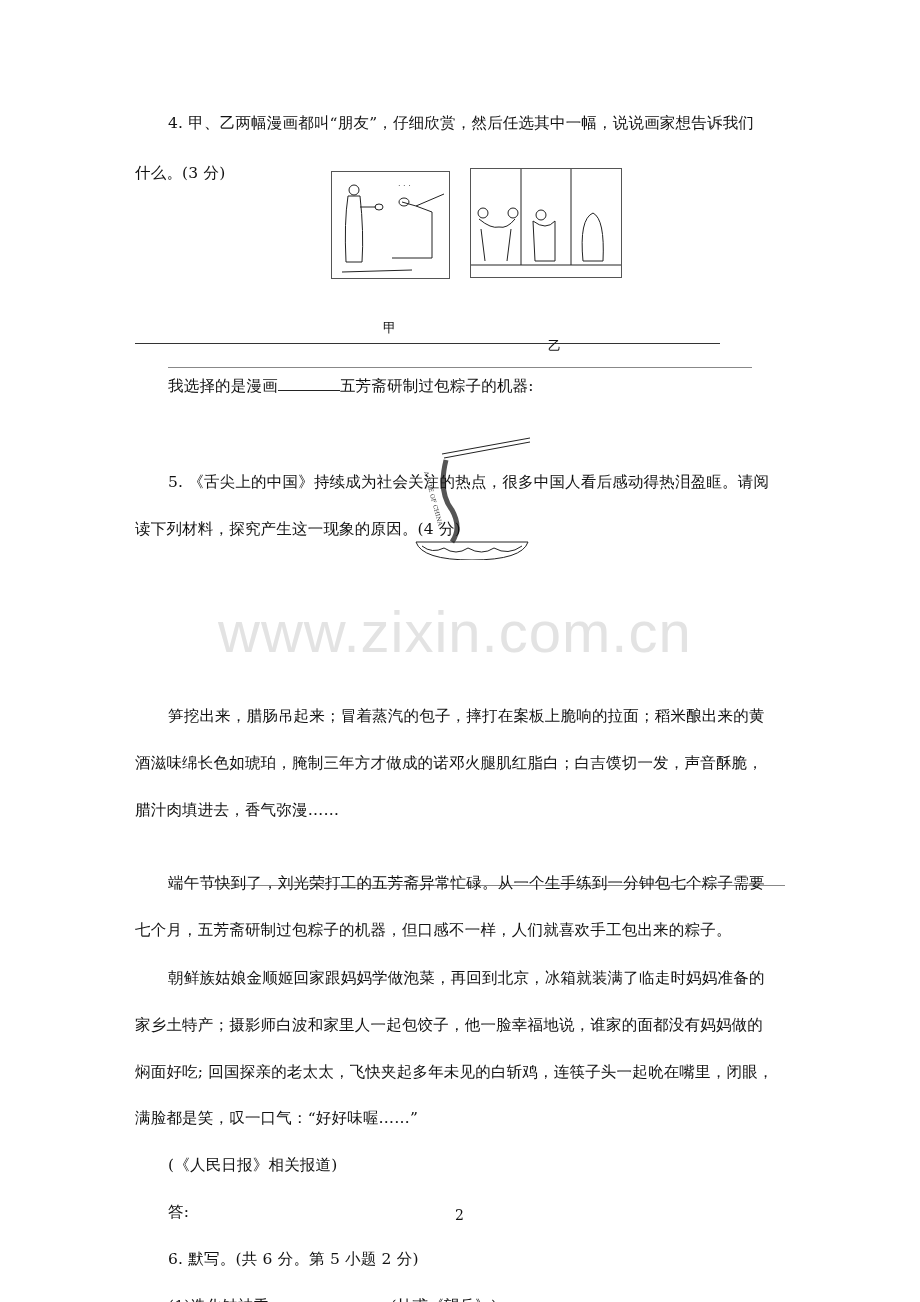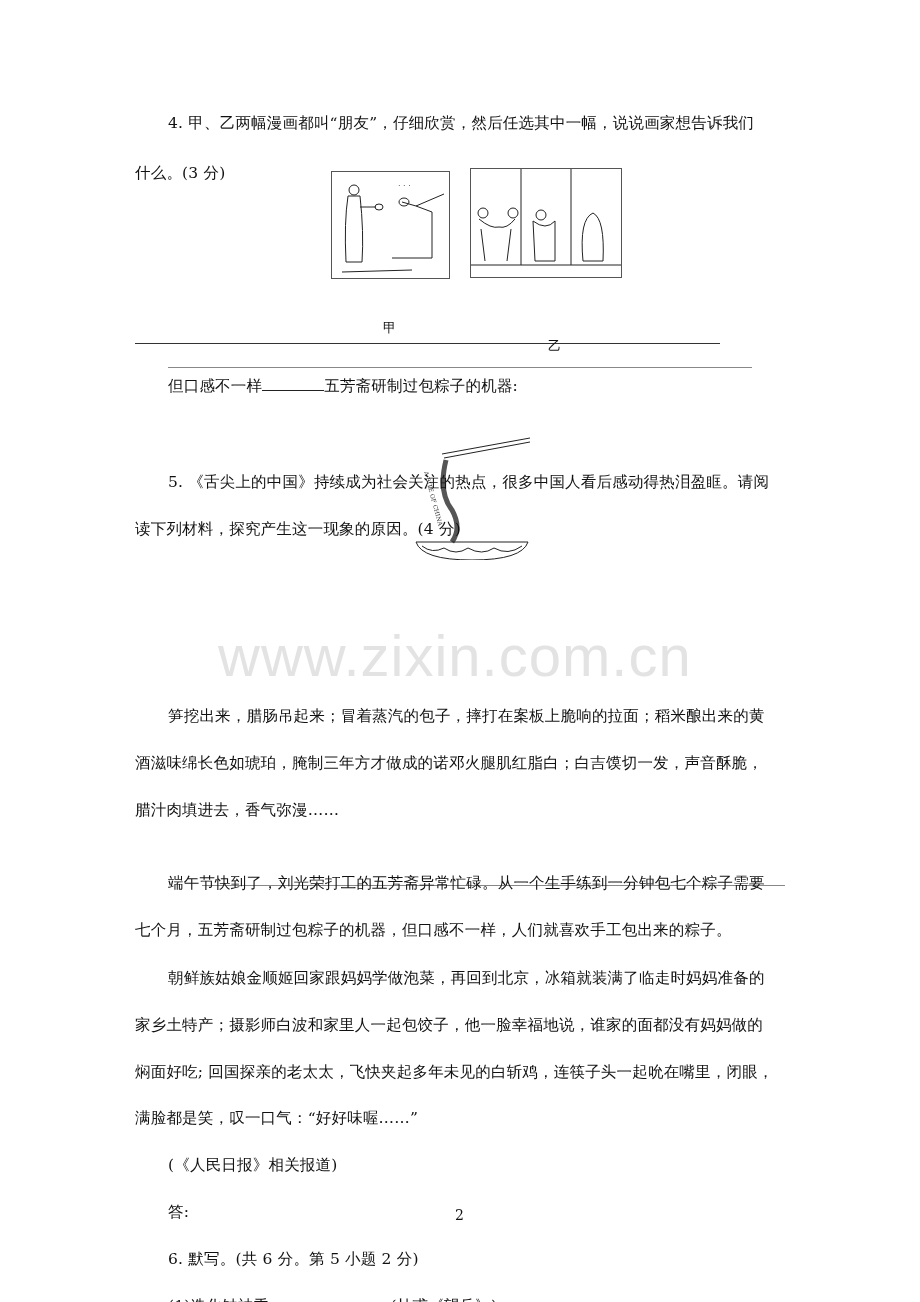--- a/index.html
+++ b/index.html
@@ -5,21 +5,21 @@
   html, body { margin: 0; padding: 0; background: #ffffff; }
   body { width: 920px; height: 1302px; position: relative; overflow: hidden;
          font-family: "DejaVu Serif", "Liberation Serif", serif; color: #111; }
   .line { position: absolute; font-size: 15.5px; line-height: 20px; white-space: nowrap; letter-spacing: 0.2px; }
   .hr { position: absolute; height: 0; border-top: 1px solid #333; }
   .hr.light { border-top: 1px solid #888; }
   .blank { display: inline-block; border-bottom: 1px solid #222; height: 14px; vertical-align: baseline; }
   .comic { position: absolute; border: 1px solid #555; background: #fff; overflow: hidden; }
   .caption { position: absolute; font-size: 13px; }
   .watermark { position: absolute; font-family: "Liberation Sans", sans-serif; font-size: 58px;
-               color: #e3e3e3; letter-spacing: 1px; left: 218px; top: 598px; white-space: nowrap; z-index: 0; margin-top: 24px; }
+               color: #e3e3e3; letter-spacing: 1px; left: 218px; top: 598px; white-space: nowrap; z-index: 0; }
   .fg { position: relative; z-index: 1; }
   .pagenum { position: absolute; left: 455px; top: 1207px; font-size: 14px; }
 </style>
 </head>
 <body>
 
 <div class="watermark">www.zixin.com.cn</div>
 
 <div class="line fg" style="left:168px; top:113px;">4. 甲、乙两幅漫画都叫“朋友”，仔细欣赏，然后任选其中一幅，说说画家想告诉我们</div>
 <div class="line fg" style="left:135px; top:143px;">什么。(3 分)</div>
@@ -54,21 +54,21 @@
       <path d="M10 60 L14 92 M40 60 L36 92"></path>
       <circle cx="70" cy="46" r="5"></circle>
       <path d="M62 52 Q75 62 84 52 L84 92 L64 92 Z"></path>
       <path d="M112 92 Q108 50 122 44 Q134 50 132 92 Z"></path>
     </g>
   </svg>
 </div>
 <div class="caption fg" style="left:548px; top:279px;">乙</div>
 
 <div class="line fg" style="left:168px; top:300px;">
-  <span>但口感不一样</span><span class="blank" style="width:62px;"></span><span>五芳斋研制过包粽子的机器:</span>
+  <span>我选择的是漫画</span><span class="blank" style="width:62px;"></span><span>五芳斋研制过包粽子的机器:</span>
 </div>
 <div class="hr" style="left:135px; top:343px; width:585px;"></div>
 <div class="hr light" style="left:168px; top:367px; width:584px;"></div>
 
 <div class="line fg" style="left:168px; top:376px;">5. 《舌尖上的中国》持续成为社会关注的热点，很多中国人看后感动得热泪盈眶。请阅</div>
 <div class="line fg" style="left:135px; top:403px;">读下列材料，探究产生这一现象的原因。(4 分)</div>
 
 <div style="position:absolute; left:412px; top:432px; width:120px; height:128px;">
   <svg width="120" height="128" viewBox="0 0 120 128">
     <g fill="none" stroke="#222" stroke-width="1">

